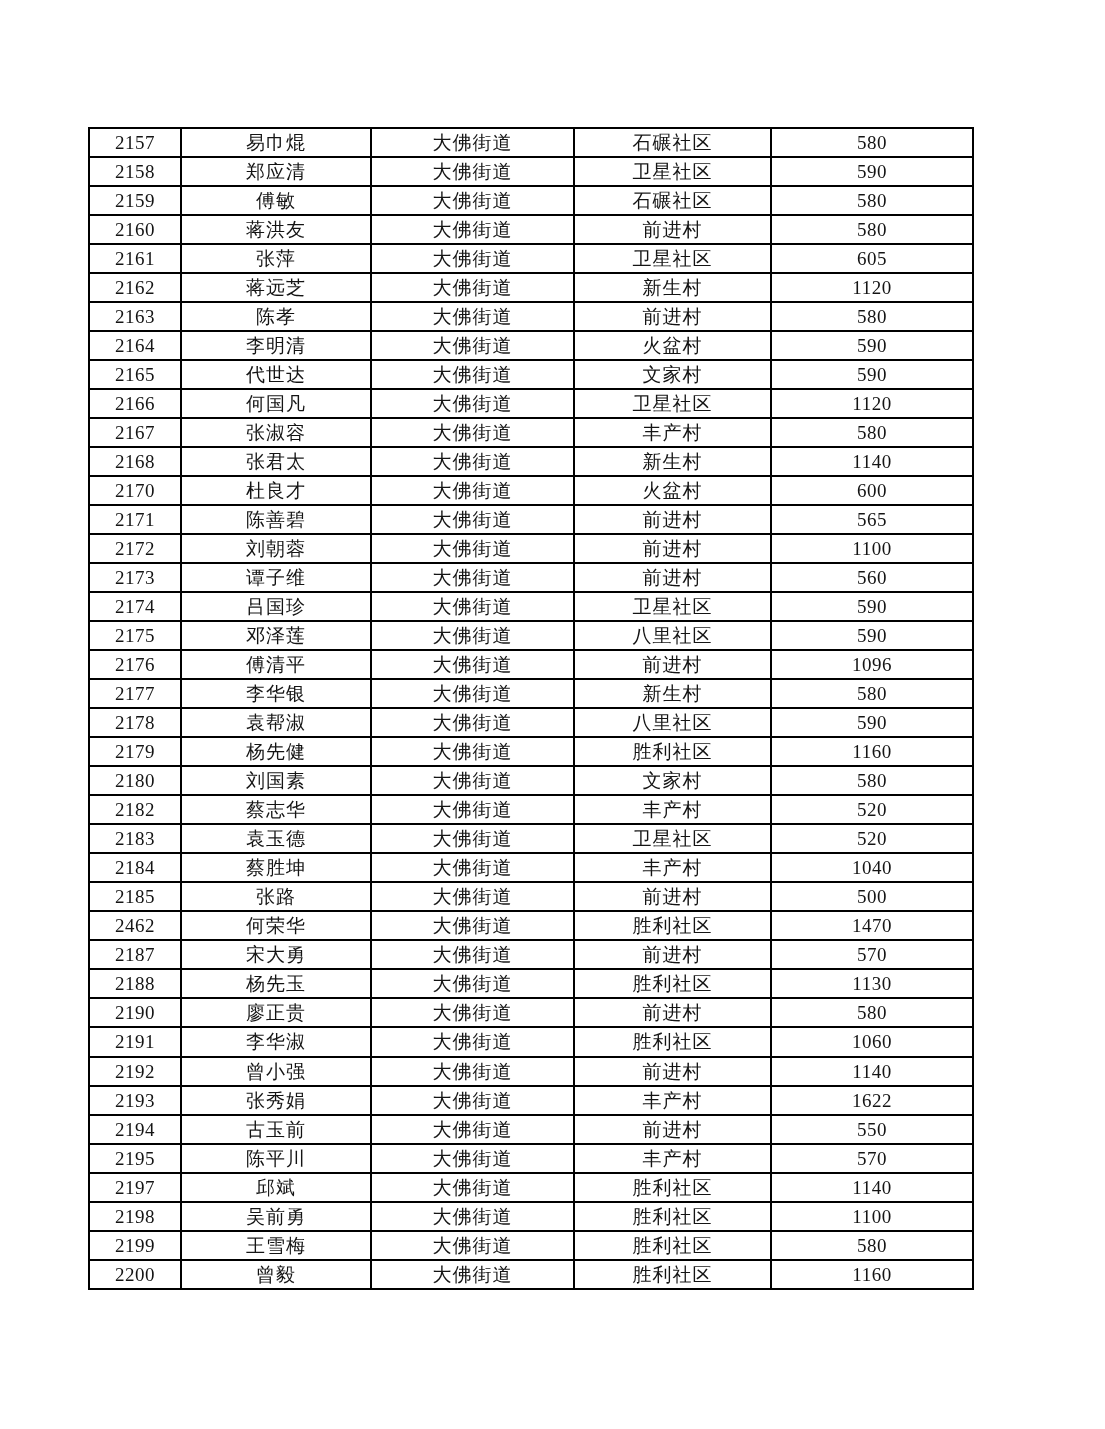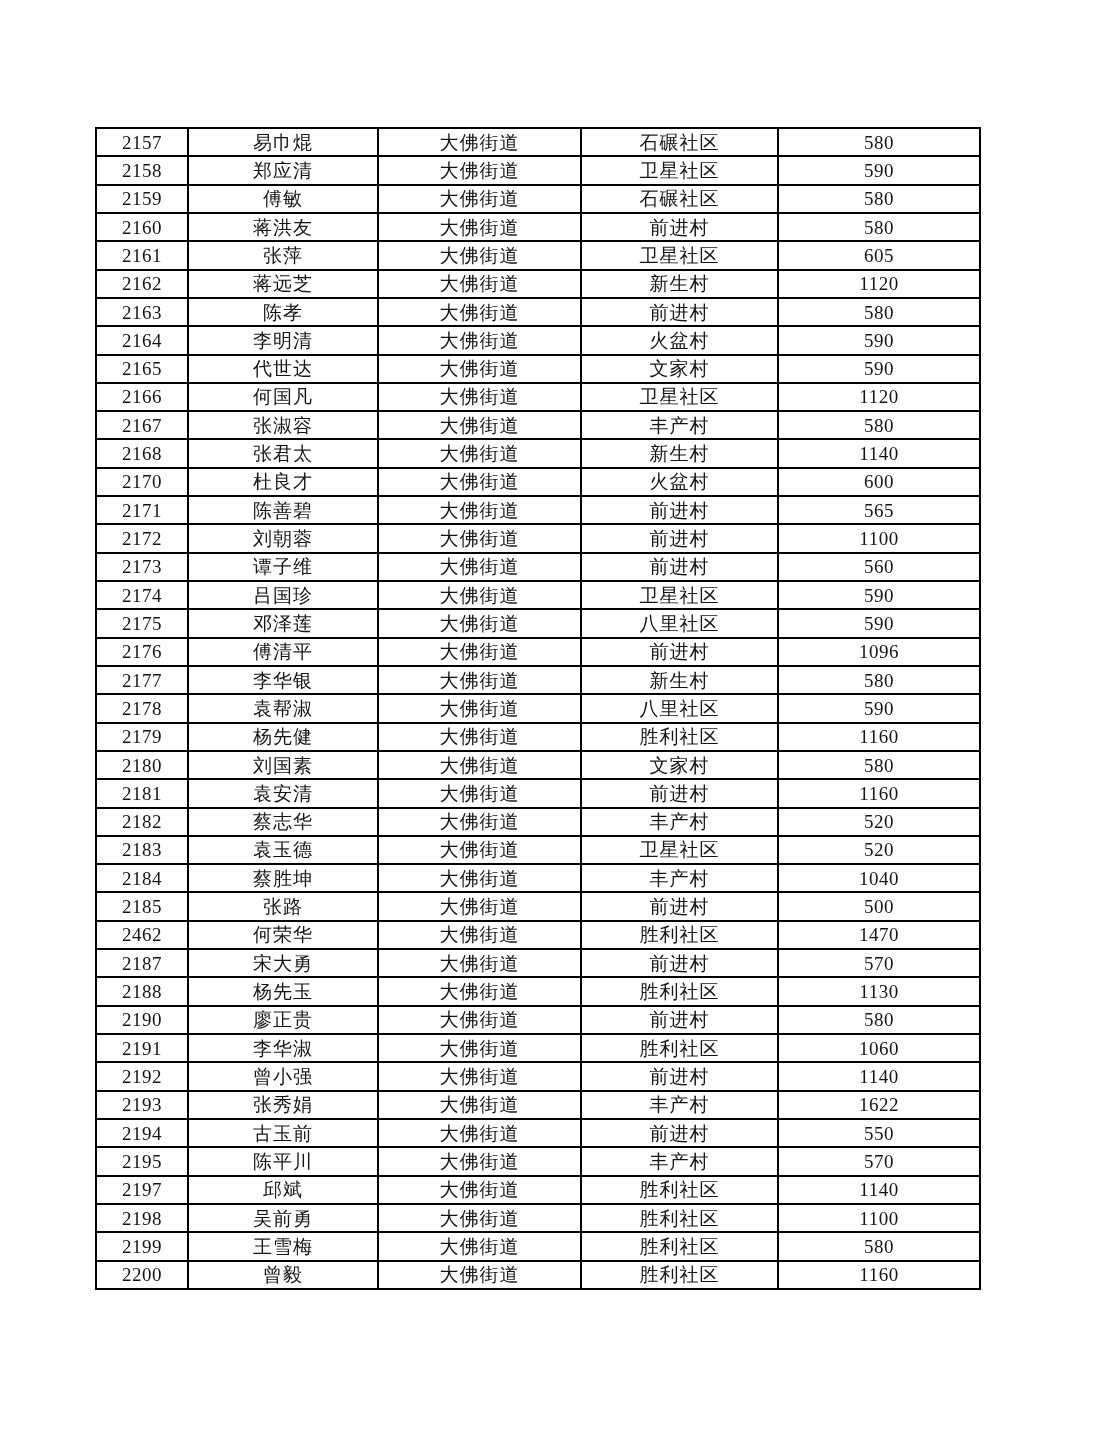--- a/index.html
+++ b/index.html
@@ -8,21 +8,21 @@
     position: relative;
     width: 1105px;
     height: 1429px;
     background: #ffffff;
     margin: 0 auto;
     overflow: hidden;
     font-family: "Liberation Serif", "DejaVu Serif", serif;
   }
   table.records {
     position: absolute;
-    left: 95px;
+    left: 88px;
     top: 127px;
     width: 884px;
     height: 1163px;
     border-collapse: collapse;
     table-layout: fixed;
     border: 2px solid #000;
   }
   table.records td {
     border: 2px solid #000;
     text-align: center;
@@ -209,27 +209,20 @@
           <td class="amount-cell">1160</td>
         </tr>
         <tr>
           <td class="serial-cell">2180</td>
           <td class="name-cell">刘国素</td>
           <td class="street-cell">大佛街道</td>
           <td class="village-cell">文家村</td>
           <td class="amount-cell">580</td>
         </tr>
         <tr>
-          <td class="serial-cell">2181</td>
-          <td class="name-cell">袁安清</td>
-          <td class="street-cell">大佛街道</td>
-          <td class="village-cell">前进村</td>
-          <td class="amount-cell">1160</td>
-        </tr>
-        <tr>
           <td class="serial-cell">2182</td>
           <td class="name-cell">蔡志华</td>
           <td class="street-cell">大佛街道</td>
           <td class="village-cell">丰产村</td>
           <td class="amount-cell">520</td>
         </tr>
         <tr>
           <td class="serial-cell">2183</td>
           <td class="name-cell">袁玉德</td>
           <td class="street-cell">大佛街道</td>

